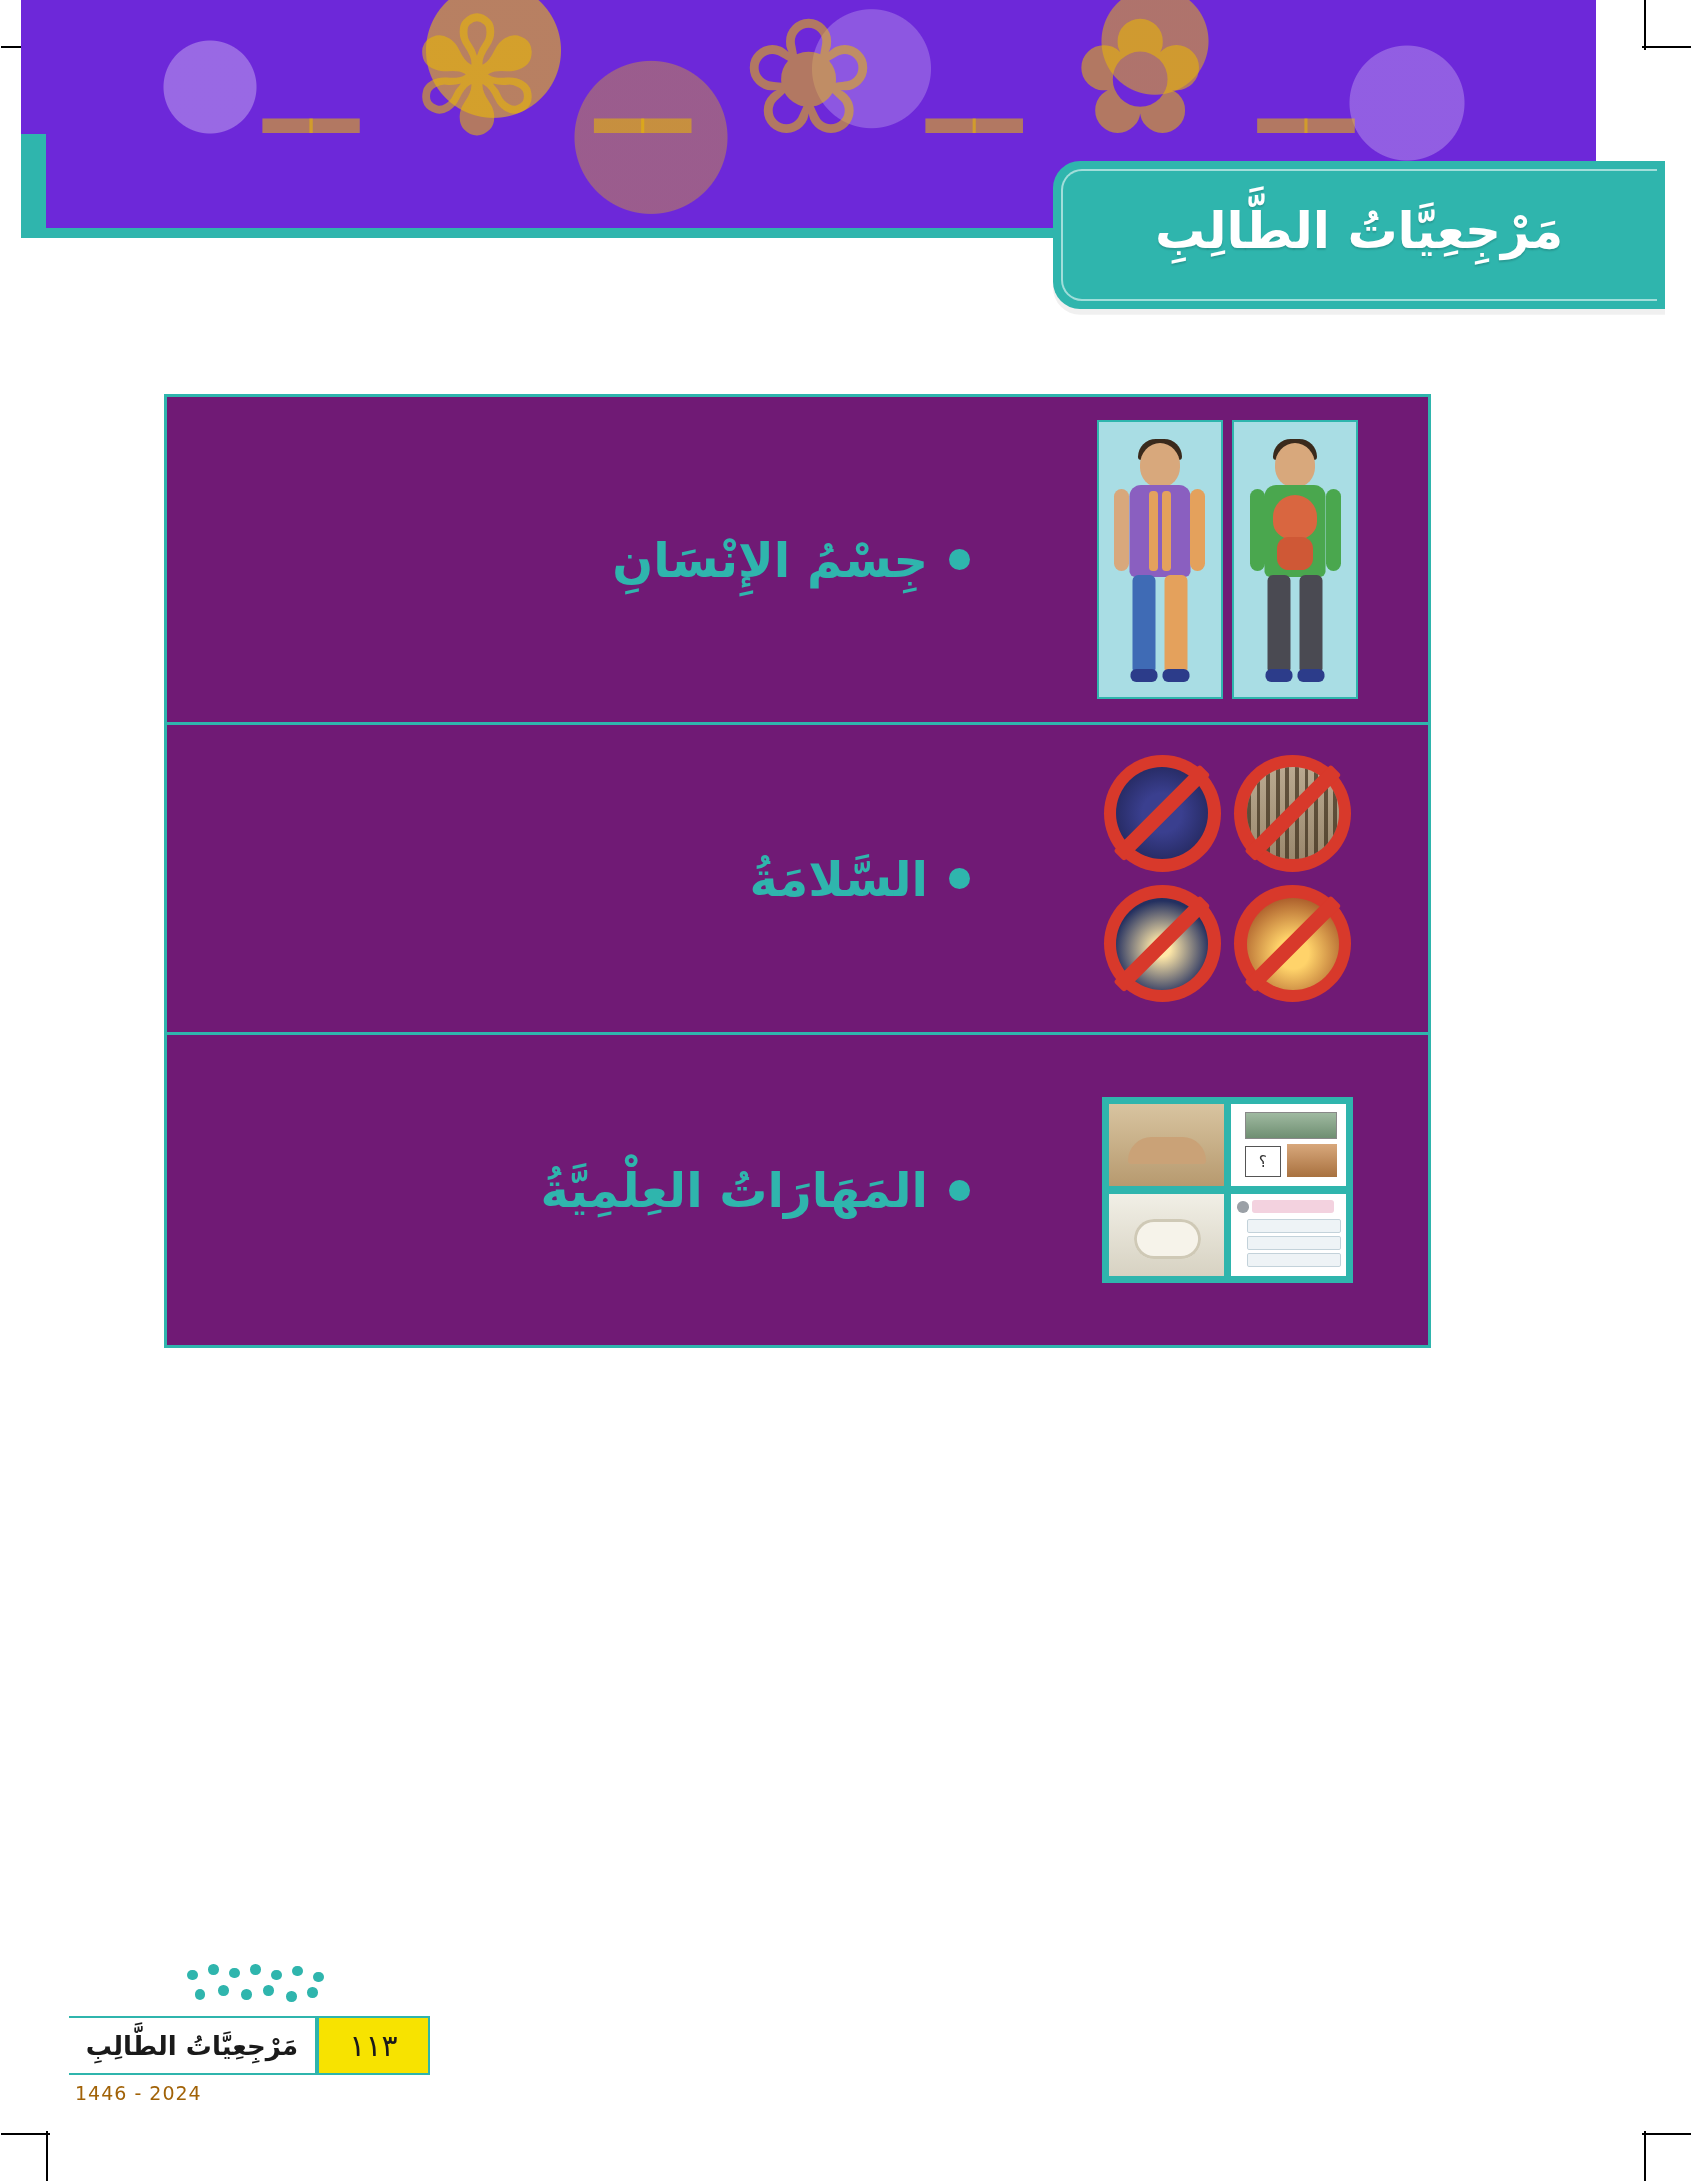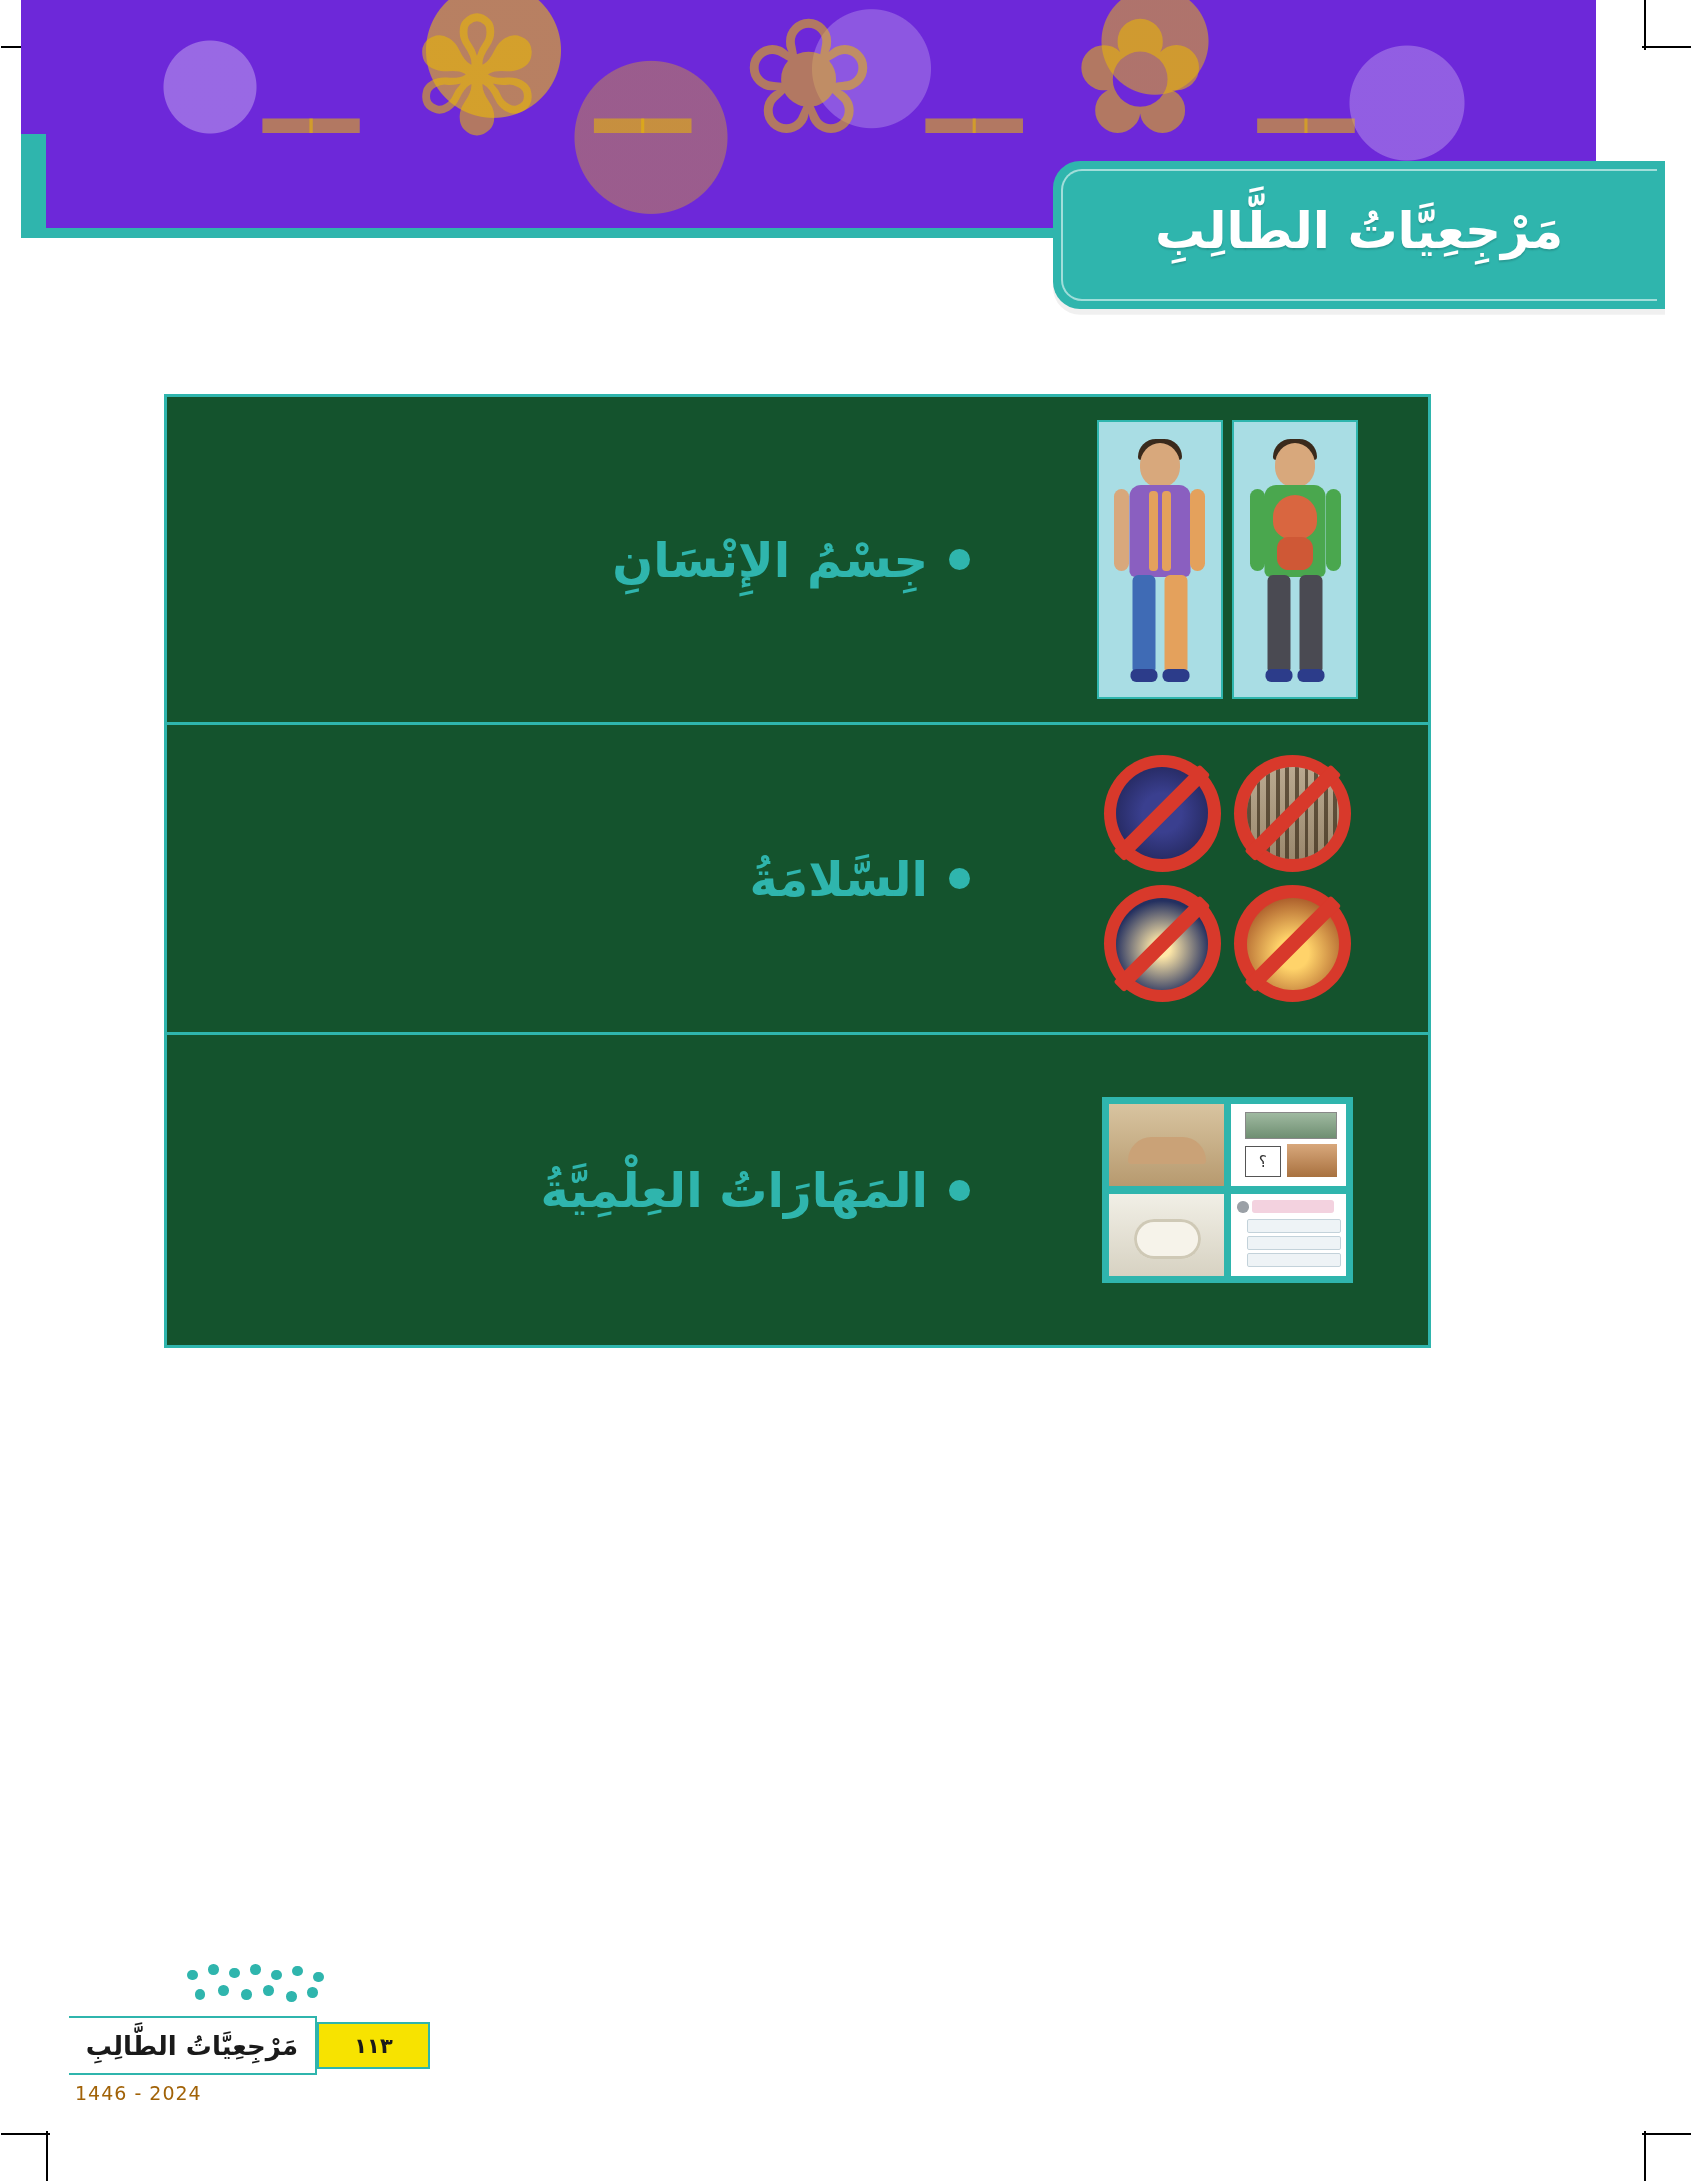--- a/index.html
+++ b/index.html
@@ -115,21 +115,21 @@
   }
 
   
   .table {
     position: absolute;
     left: 164px;
     top: 394px;
     width: 1267px;
     border: 3.8px solid #2fb5ad;
     box-sizing: border-box;
-    background: #14532d;
+    background: #701a75;
   }
   .row {
     display: flex;
     flex-direction: row;
     align-items: center;
     border-bottom: 3.8px solid #2fb5ad;
     box-sizing: border-box;
     min-height: 310px;
   }
   .row:last-child { border-bottom: none; }
@@ -258,29 +258,29 @@
     position: absolute;
     left: 29px;
     top: 2015px;
     width: 401px;
     height: 61px;
     display: flex;
     align-items: center;
   }
   .page-box {
     width: 113px;
-    height: 47px;
+    height: 59px;
     background: #f7e300;
     border: 2.9px solid #2fb5ad;
     display: flex;
     align-items: center;
     justify-content: center;
     color: #1a1a1a;
-    font-size: 21px;
-    font-weight: bold;
+    font-size: 30px;
+    font-weight: normal;
     box-sizing: border-box;
   }
   .footer-label {
     height: 59px;
     display: flex;
     align-items: center;
     padding: 0 17px;
     color: #1a1a1a;
     font-size: 26px;
     font-weight: bold;

